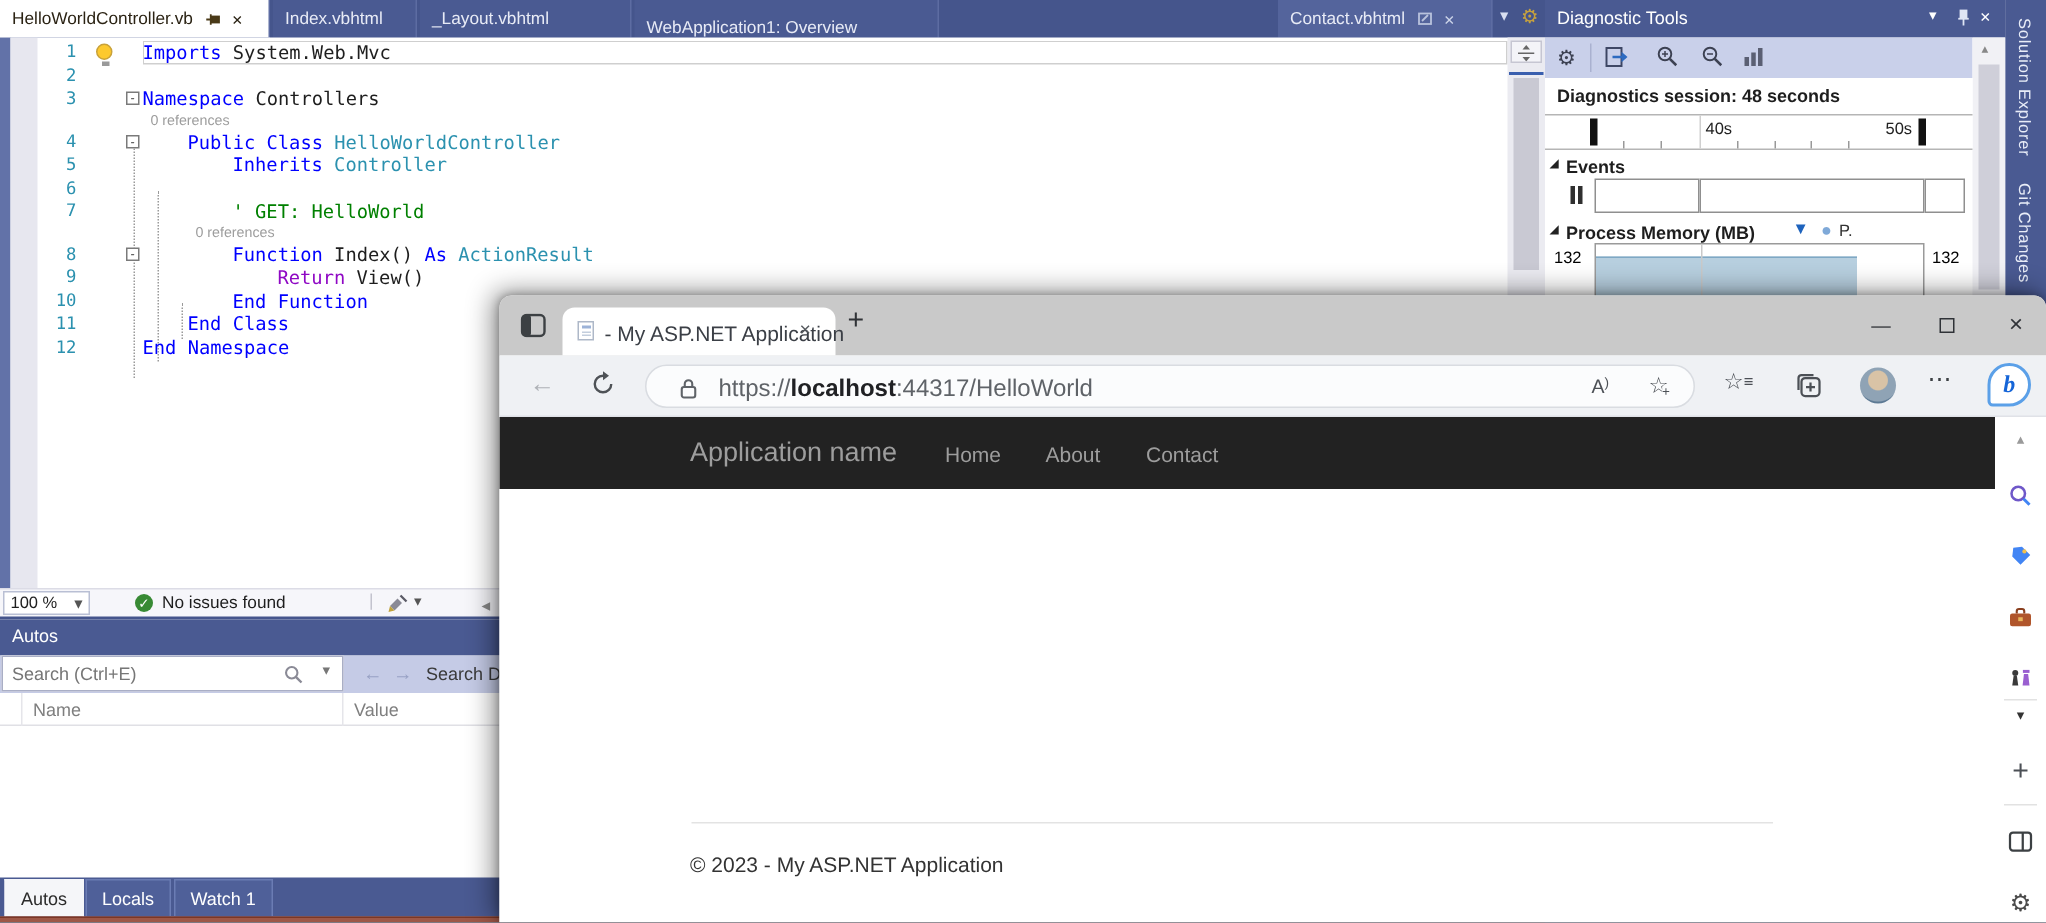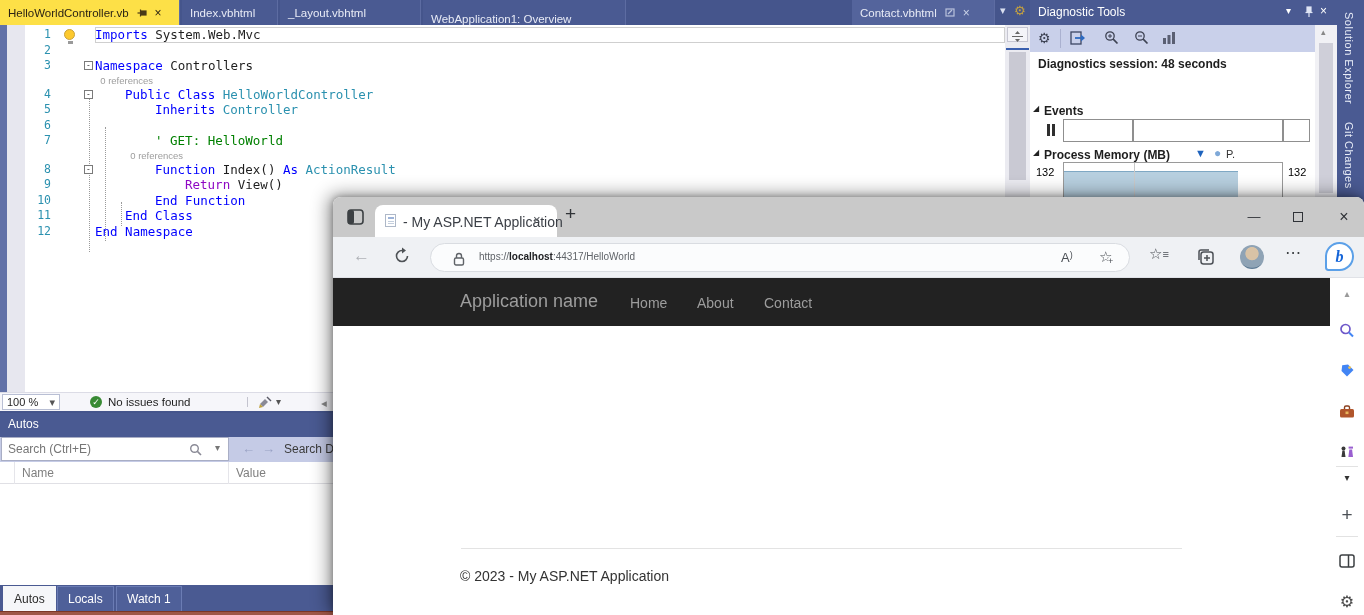--- a/index.html
+++ b/index.html
@@ -3,21 +3,21 @@
 <meta charset="utf-8">
 <style>
   * { box-sizing: border-box; margin:0; padding:0; }
   html,body { margin:0; background:#666; font-family:"Liberation Sans","DejaVu Sans",sans-serif; }
   #root { position:relative; width:1364px; height:615px; overflow:hidden; background:#45558c; }
   .abs { position:absolute; }
 
   
   .vs-tabbar { left:0; top:0; width:1364px; height:25px; background:#45558c; }
   .vs-tab { position:absolute; top:0; height:25px; display:flex; align-items:center; padding:0 8px; font-size:11.5px; color:#e8ebf6; background:#4a5a92; border-right:1px solid #5d6ca2; white-space:nowrap; }
-  .vs-tab.active { background:#fde047; color:#2b2314; font-weight:400; }
+  .vs-tab.active { background:#ffffff; color:#2b2314; font-weight:400; }
   .vs-tab .tabx { margin-left:8px; font-size:12px; cursor:pointer; }
   .dw-ctrl { position:absolute; top:4px; color:#d9dff0; font-size:11px; }
 
   
   .editor { left:0; top:25px; width:1030px; height:367px; background:#fff; overflow:hidden; }
   .edge-strip { left:0; top:0; width:7px; height:367px; background:#6272a8; }
   .gutter-strip { left:7px; top:0; width:18px; height:367px; background:#e7e7ef; }
   .code-rows { position:absolute; left:0; top:2px; width:1005px; }
   .crow { position:relative; display:flex; align-items:flex-start; }
   .crow.code { height:15.5px; font:12.5px/15.5px "DejaVu Sans Mono",monospace; }
@@ -282,20 +282,33 @@
           <rect x="1" y="7" width="3" height="6" fill="#5a5f73"></rect>
           <rect x="5.5" y="4" width="3" height="9" fill="#5a5f73"></rect>
           <rect x="10" y="1" width="3" height="12" fill="#5a5f73"></rect>
         </svg>
     </div>
     <div class="diag-scroll">
       <span class="abs" style="left:6px;top:2px;color:#888;font-size:9px;">▴</span>
       <div class="abs" style="left:4px;top:18px;width:14px;height:150px;background:#cfcfd9;"></div>
     </div>
     <div class="diag-session">Diagnostics session: 48 seconds</div>
+    <div class="ruler">
+      <div class="abs" style="left:30px;top:2px;width:5px;height:18px;background:#111;"></div>
+      <div class="tickS" style="left:52px;"></div>
+      <div class="tickS" style="left:77px;"></div>
+      <div class="abs" style="left:103px;top:0;height:22px;border-left:1px solid #d0d0d0;"></div>
+      <span class="abs" style="left:107px;top:3px;">40s</span>
+      <div class="tickS" style="left:128px;"></div>
+      <div class="tickS" style="left:153px;"></div>
+      <div class="tickS" style="left:177px;"></div>
+      <div class="tickS" style="left:202px;"></div>
+      <span class="abs" style="left:227px;top:3px;">50s</span>
+      <div class="abs" style="left:249px;top:2px;width:5px;height:18px;background:#111;"></div>
+    </div>
     <span class="abs sect-label" style="left:14px;top:104px;">Events</span>
     <span class="abs" style="left:3px;top:104px;font-size:8px;color:#222;">◢</span>
     <div class="pausebar" style="left:17px;top:124px;"></div>
     <div class="pausebar" style="left:22px;top:124px;"></div>
     <div class="ebox" style="left:33px;top:119px;width:70px;height:23px;"></div>
     <div class="ebox" style="left:103px;top:119px;width:150px;height:23px;"></div>
     <div class="ebox" style="left:253px;top:119px;width:27px;height:23px;"></div>
     <span class="abs" style="left:3px;top:148px;font-size:8px;color:#222;">◢</span>
     <span class="abs sect-label" style="left:14px;top:148px;">Process Memory (MB)</span>
     <span class="abs" style="left:165px;top:147px;color:#1e63bd;font-size:11px;">▼</span>
@@ -341,21 +354,21 @@
       <span class="abs" style="left:20px;top:9px;font-size:17px;color:#aeb1b6;">←</span>
       <svg class="abs" style="left:60px;top:10px;" width="18" height="18" viewBox="0 0 18 18">
           <path d="M14.5 9 A5.5 5.5 0 1 1 9 3.5" fill="none" stroke="#4e5256" stroke-width="1.6"></path>
           <path d="M9 0.5 L13 3.5 L9 6.5 Z" fill="#4e5256"></path>
         </svg>
       <div class="pill">
         <svg class="abs" style="left:22px;top:8px;" width="12" height="14" viewBox="0 0 12 14">
             <rect x="1.5" y="6" width="9" height="7" rx="1.5" fill="none" stroke="#5f6368" stroke-width="1.4"></rect>
             <path d="M3.5 6 V4 a2.5 2.5 0 0 1 5 0 V6" fill="none" stroke="#5f6368" stroke-width="1.4"></path>
           </svg>
-        <span class="abs" style="left:48px;top:7px;font-size:10px;color:#5f6368;"><span>https://</span><span style="color:#202124;font-weight:bold;">localhost</span><span>:44317/HelloWorld</span></span>
+        <span class="abs" style="left:48px;top:7px;font-size:16px;color:#5f6368;"><span>https://</span><span style="color:#202124;font-weight:bold;">localhost</span><span>:44317/HelloWorld</span></span>
         <span class="abs" style="left:630px;top:6px;font-size:13px;color:#4c5056;">A<span style="font-size:9px;vertical-align:4px;">)</span></span>
         <span class="abs" style="left:668px;top:4px;font-size:15px;color:#4c5056;">☆<span style="position:absolute;left:9px;top:8px;font-size:9px;background:#fbfcfd;border-radius:50%;">+</span></span>
       </div>
       <span class="abs ico" style="left:816px;top:8px;font-size:15px;">☆<span style="font-size:11px;vertical-align:1px;">≡</span></span>
       <svg class="abs" style="left:864px;top:11px;" width="18" height="18" viewBox="0 0 18 18">
           <rect x="4" y="4" width="12" height="12" rx="2.5" fill="none" stroke="#4c5056" stroke-width="1.5"></rect>
           <path d="M2 12 V4 a2 2 0 0 1 2 -2 h8" fill="none" stroke="#4c5056" stroke-width="1.5"></path>
           <line x1="10" y1="7" x2="10" y2="13" stroke="#4c5056" stroke-width="1.5"></line>
           <line x1="7" y1="10" x2="13" y2="10" stroke="#4c5056" stroke-width="1.5"></line>
         </svg>

